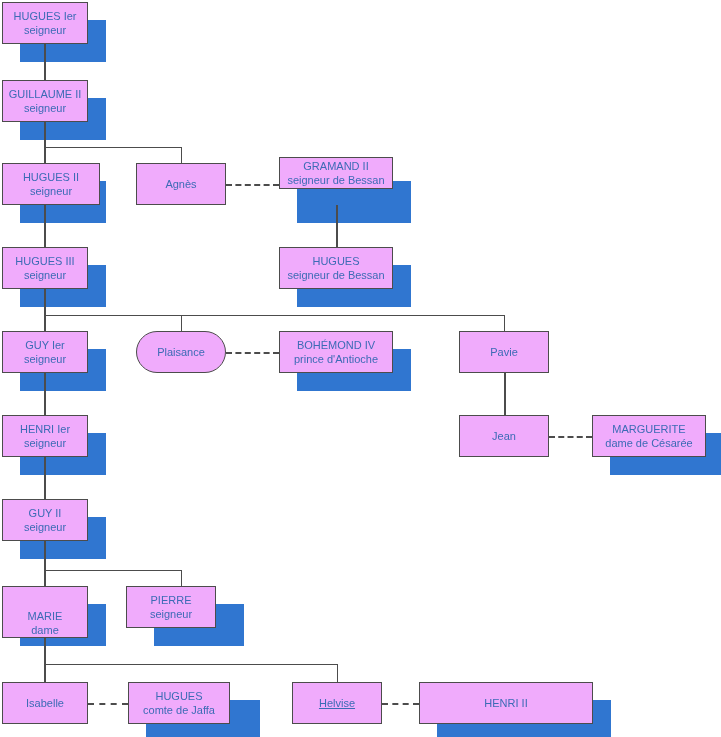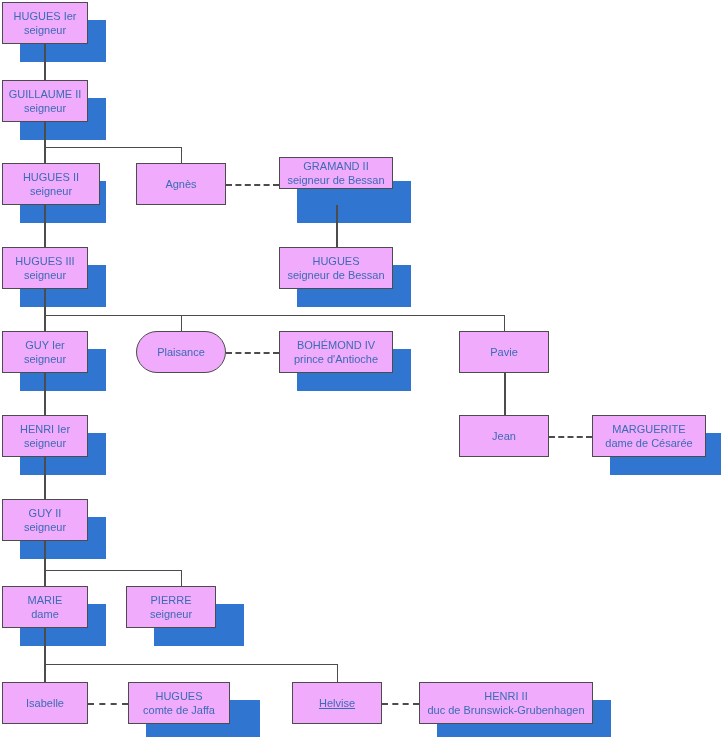--- a/index.html
+++ b/index.html
@@ -187,21 +187,21 @@
   <div class="node" style="left:592px;top:415px;width:114px;height:42px;">
     <span class="l1">MARGUERITE</span>
     <span class="l2">dame de Césarée</span>
   </div>
 
   <div class="node" style="left:2px;top:499px;width:86px;height:42px;">
     <span class="l1">GUY II</span>
     <span class="l2">seigneur</span>
   </div>
 
-  <div class="node" style="left:2px;top:586px;width:86px;height:42px;">
+  <div class="node" style="left:2px;top:586px;width:86px;height:52px;justify-content:flex-end;">
     <span class="l1">MARIE</span>
     <span class="l2">dame</span>
   </div>
 
   <div class="node" style="left:126px;top:586px;width:90px;height:42px;">
     <span class="l1">PIERRE</span>
     <span class="l2">seigneur</span>
   </div>
 
   <div class="node" style="left:2px;top:682px;width:86px;height:42px;">
@@ -212,16 +212,15 @@
     <span class="l1">HUGUES</span>
     <span class="l2">comte de Jaffa</span>
   </div>
 
   <div class="node" style="left:292px;top:682px;width:90px;height:42px;text-decoration:underline;">
     <span class="l1">Helvise</span>
   </div>
 
   <div class="node" style="left:419px;top:682px;width:174px;height:42px;">
     <span class="l1">HENRI II</span>
-    <span class="l2">duc de Brunswick-Grubenhagen</span>
   </div>
 
 </div>
 
 </body></html>

